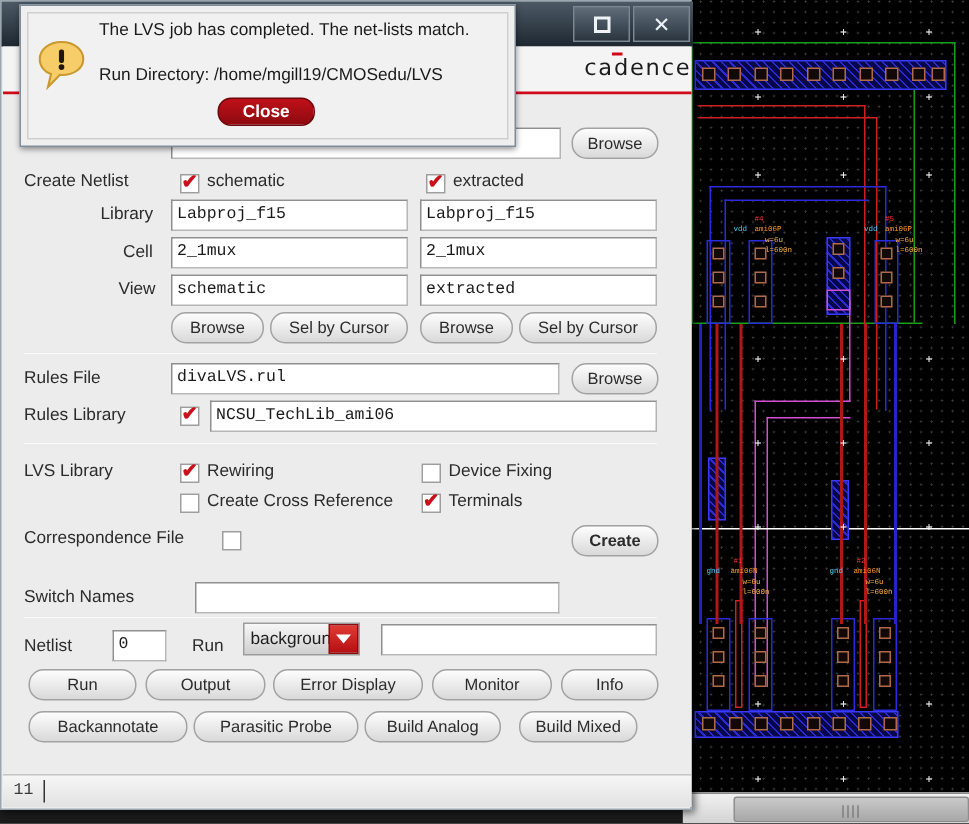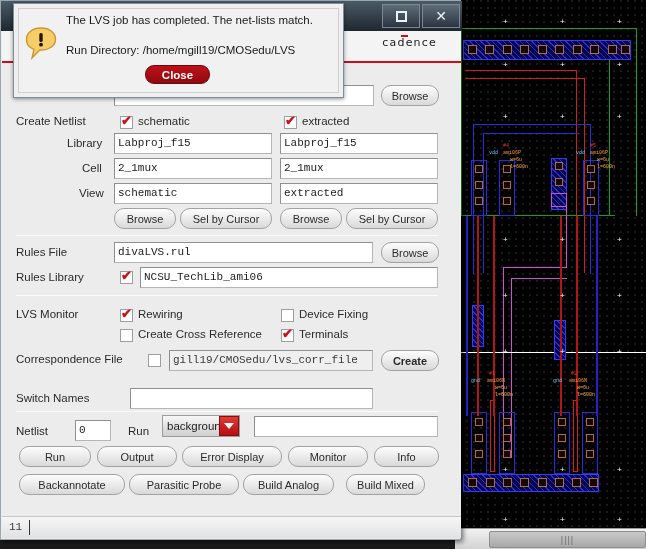--- a/index.html
+++ b/index.html
@@ -85,22 +85,22 @@
     color:#eef3f7; font-size:14px;
   }
   .tb-btn .sq { width:11px; height:11px; border:2px solid #eef3f7; }
 
   #brandbar {
     position:absolute; left:1px; top:30px; width:459px; height:32px;
     background:#f4f4f4;
     border-bottom:2px solid #cf0a1a;
   }
   #brand {
-    position:absolute; right:24px; top:5px;
-    font-size:11px; color:#1b1b1b; letter-spacing:1.2px;
+    position:absolute; right:0; top:5px;
+    font-size:15px; color:#1b1b1b; letter-spacing:1.2px;
     font-family:"DejaVu Sans", sans-serif;
   }
   #brand .mac {
     position:absolute; left:19px; top:-1px; width:7px; height:2px; background:#cf0a1a;
   }
 
   #form-area { position:absolute; left:1px; top:62px; width:459px; height:454px; background:#ececec; }
   .flabel { position:absolute; font-size:11.5px; color:#2b2b2b; }
 
   .tf {
@@ -396,37 +396,36 @@
       <div class="flabel" style="left:14px;top:183px;">Rules File</div>
       <div class="tf" style="left:112px;top:179px;width:259px;">divaLVS.rul</div>
       <div class="btn" style="left:379px;top:179px;width:58px;">Browse</div>
 
       <div class="flabel" style="left:14px;top:208px;">Rules Library</div>
       <div class="cb on" style="left:118px;top:208px;"></div>
       <div class="tf" style="left:138px;top:204px;width:298px;">NCSU_TechLib_ami06</div>
 
       <div class="hr" style="left:14px;top:232px;width:422px;"></div>
 
-      <div class="flabel" style="left:14px;top:245px;">LVS Monitor</div>
+      <div class="flabel" style="left:14px;top:245px;">LVS Library</div>
 
       <div class="cb on" style="left:118px;top:246px;"></div>
       <div class="cbl" style="left:136px;top:245px;">Rewiring</div>
 
       <div class="cb" style="left:279px;top:246px;"></div>
       <div class="cbl" style="left:297px;top:245px;">Device Fixing</div>
 
       <div class="cb" style="left:118px;top:266px;"></div>
       <div class="cbl" style="left:136px;top:265px;">Create Cross Reference</div>
 
       <div class="cb on" style="left:279px;top:266px;"></div>
       <div class="cbl" style="left:297px;top:265px;">Terminals</div>
 
       <div class="flabel" style="left:14px;top:290px;">Correspondence File</div>
       <div class="cb" style="left:146px;top:291px;"></div>
-      <div class="tf dim" style="left:167px;top:287px;width:204px;">gill19/CMOSedu/lvs_corr_file</div>
       <div class="btn" style="left:379px;top:287px;width:58px;font-weight:bold;">Create</div>
 
       <div class="flabel" style="left:14px;top:329px;">Switch Names</div>
       <div class="tf" style="left:128px;top:325px;width:243px;"></div>
 
       <div class="hr" style="left:14px;top:348px;width:422px;"></div>
 
       <div class="flabel" style="left:14px;top:362px;">Netlist</div>
       <div class="tf" style="left:73px;top:357px;width:36px;">0</div>
 

